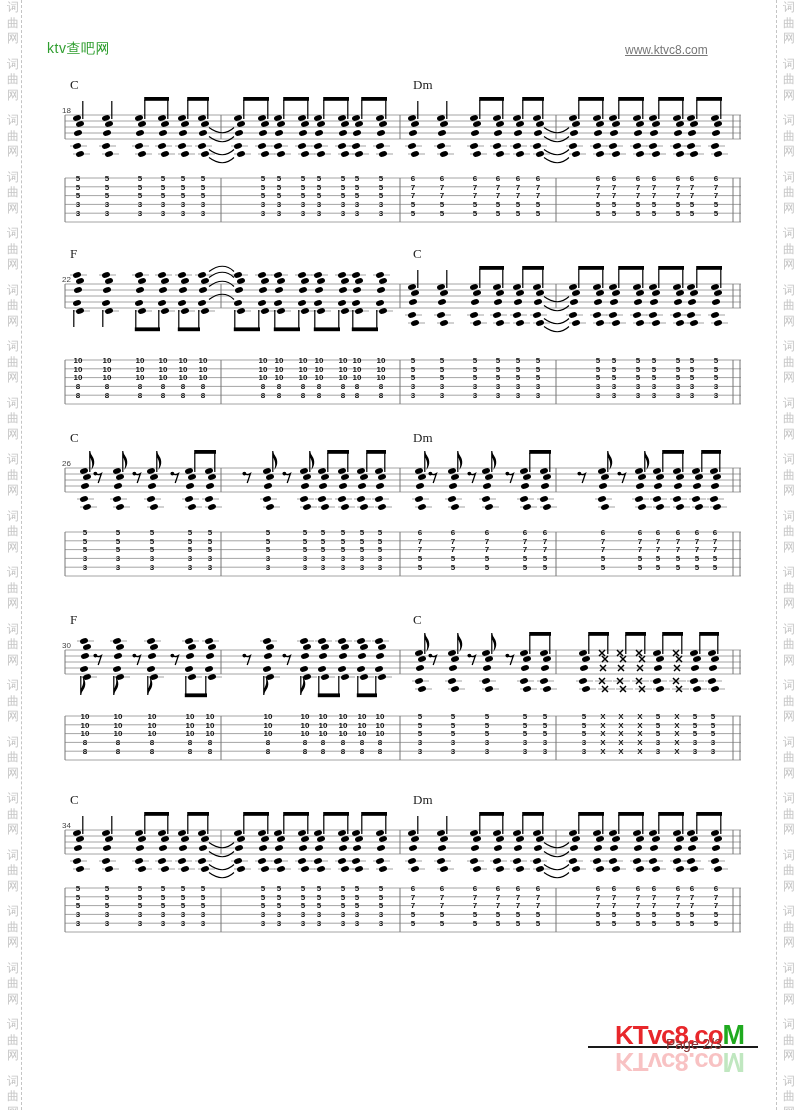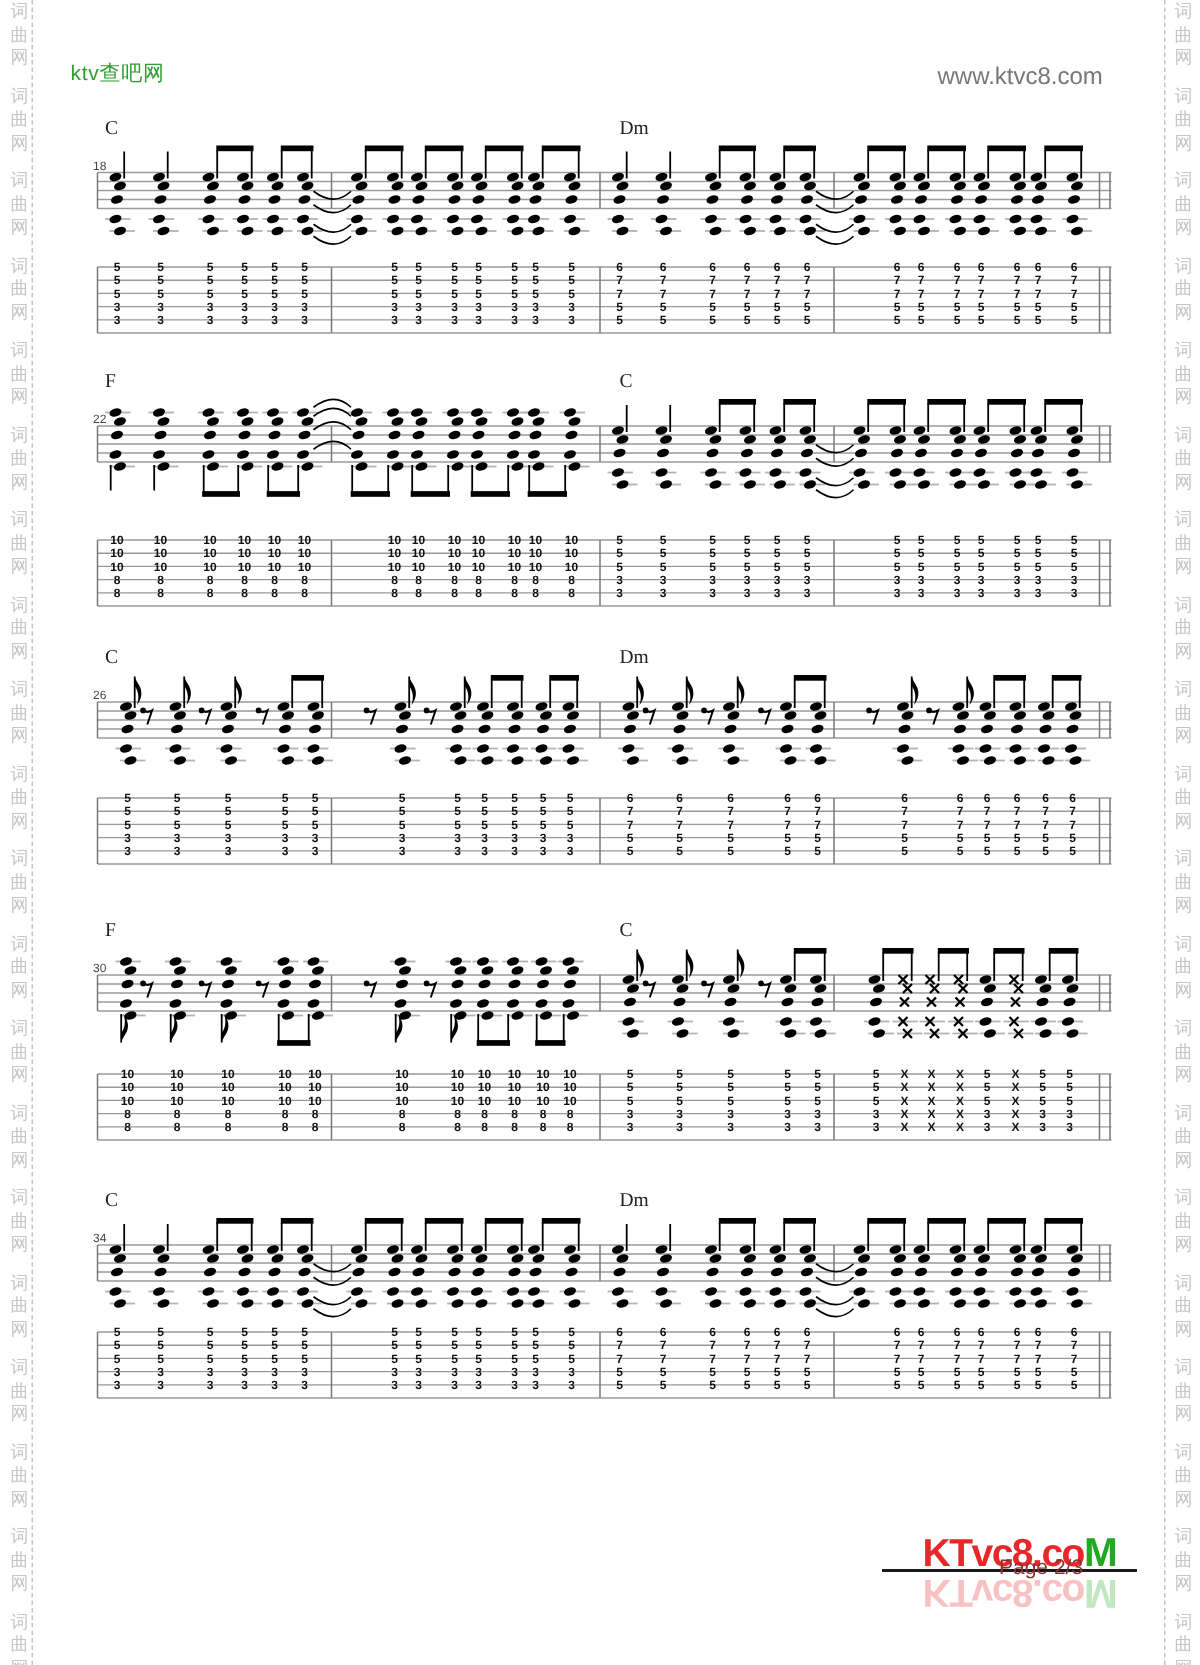--- a/index.html
+++ b/index.html
@@ -12,21 +12,21 @@
       text-align:center;user-select:none;}
   .wm-left{left:5px;}
   .wm-right{left:781px;}
   .wm .grp{margin-bottom:10px;}
   .wm-line{position:absolute;top:0;height:1110px;width:0;border-left:1px dashed #c4c4c4;}
   .wm-line-left{left:21px;}
   .wm-line-right{left:776px;}
 
   
   .site{position:absolute;left:47px;top:40px;font-size:14px;color:#2f9e2f;letter-spacing:.5px;}
-  .url{position:absolute;left:625px;top:43px;font-size:16px;color:#777777;}
+  .url{position:absolute;left:625px;top:43px;font-size:12px;color:#777777;text-decoration:underline;}
 
   
   #score-svg{position:absolute;left:0;top:0;}
 
   
   .brand,.brand-reflect{position:absolute;left:615px;top:1020px;width:170px;height:28px;
       font-weight:bold;white-space:nowrap;letter-spacing:-1px;}
   .brand .r{color:#e8272b;font-size:26px;}
   .brand .g,.brand-reflect .g{color:#1faa1f;font-size:27px;letter-spacing:0;}
   .brand-reflect{top:1049px;transform:scaleY(-1);opacity:.28;}

